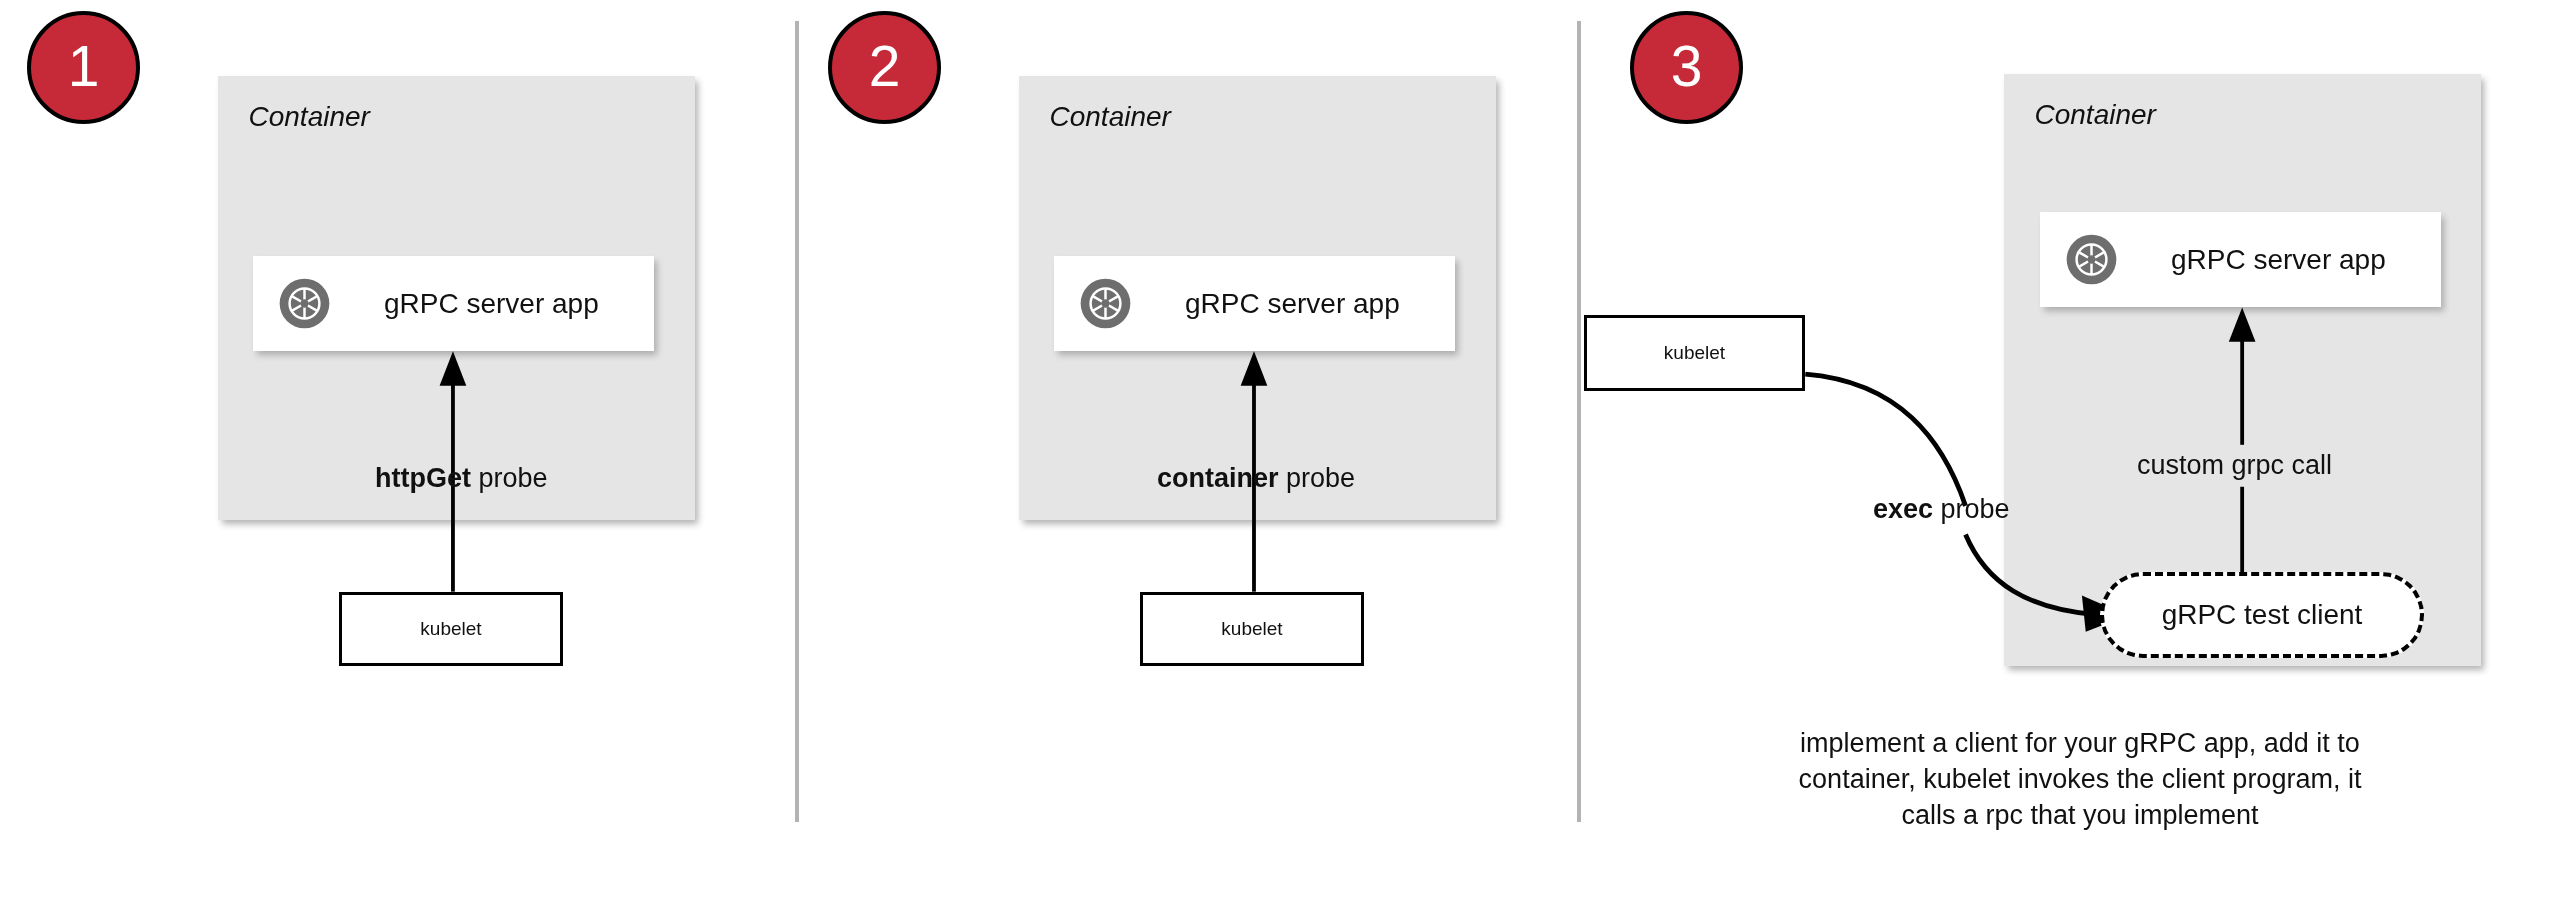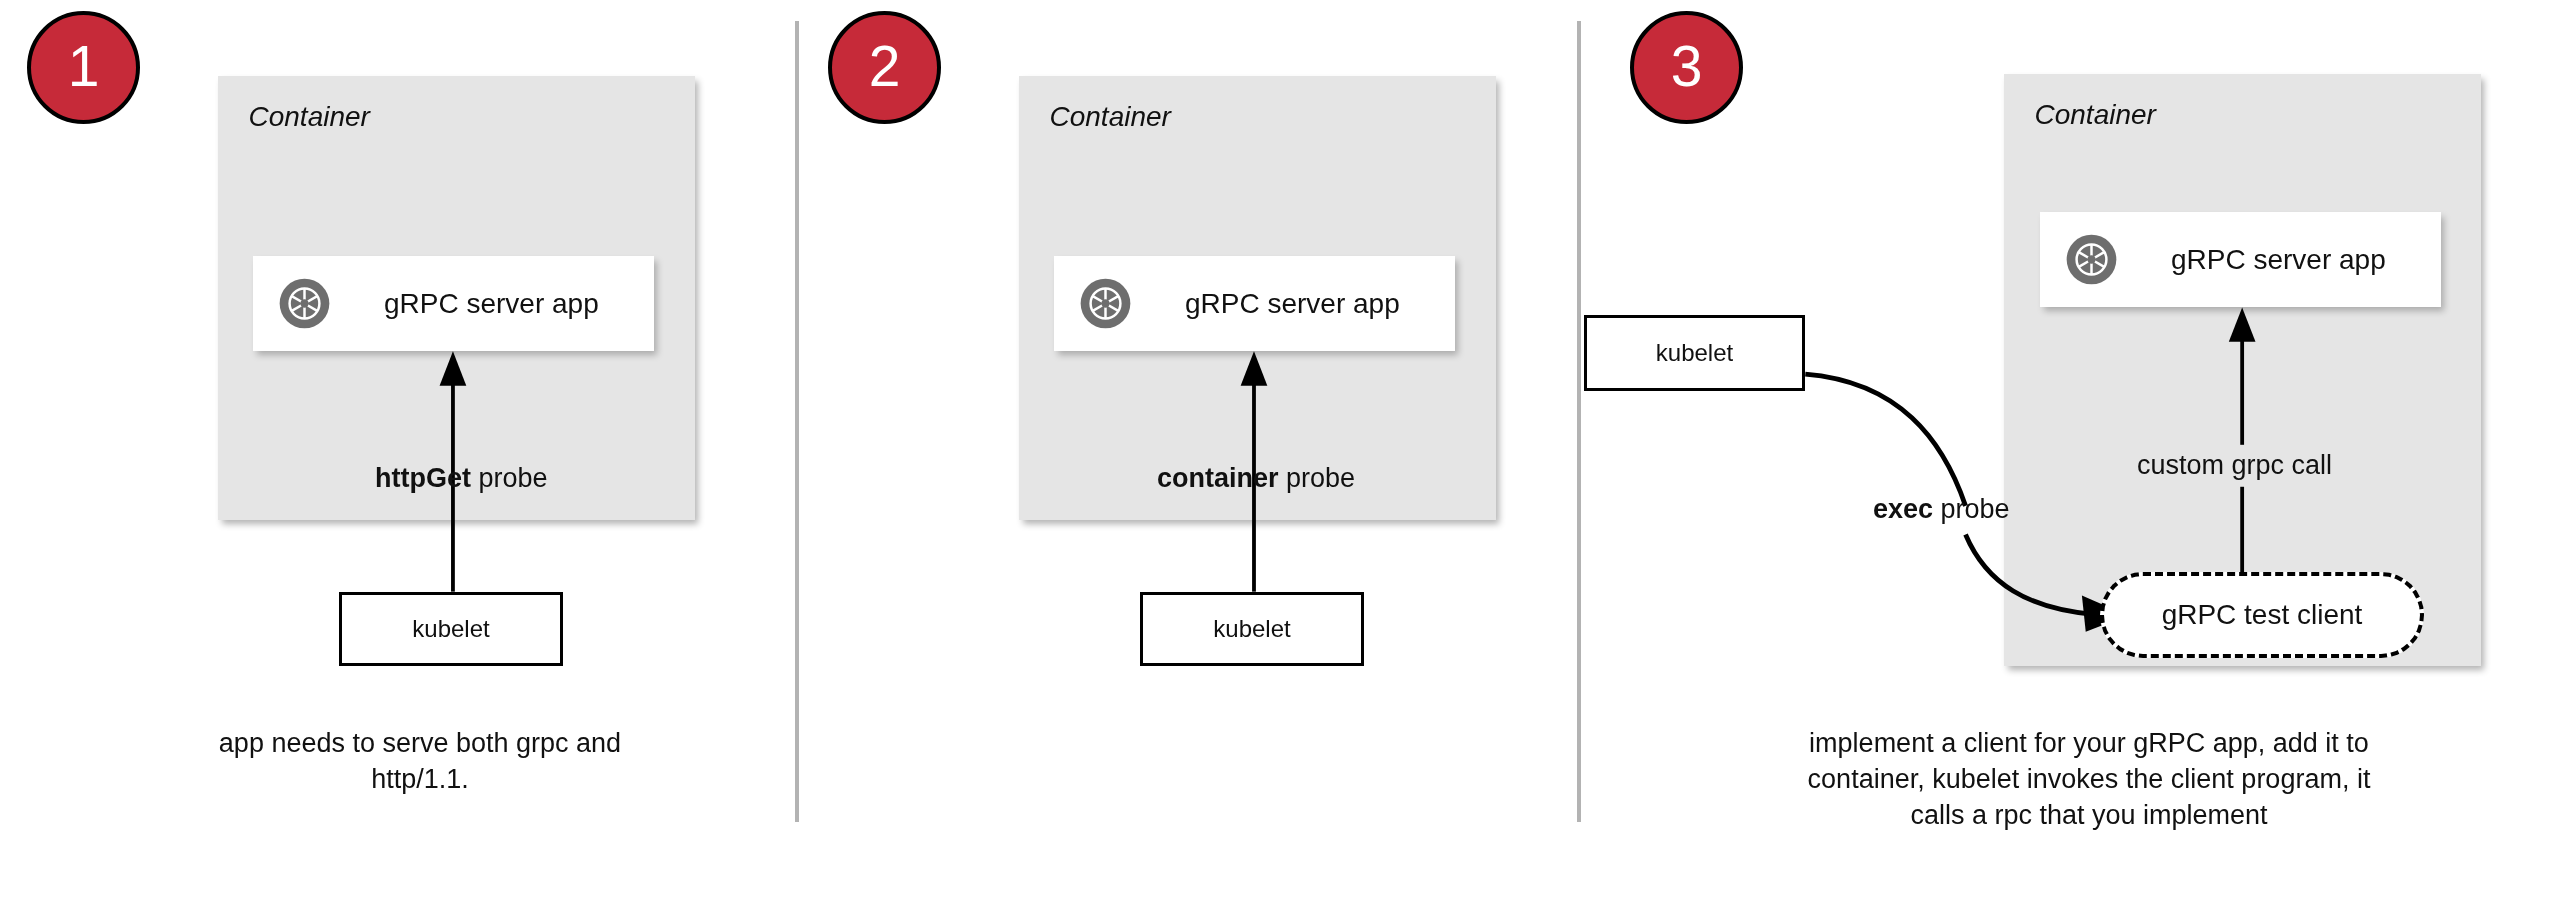--- a/index.html
+++ b/index.html
@@ -93,21 +93,21 @@
 
   
   .kubelet-box {
     position: absolute;
     background: #ffffff;
     border: 3.8px solid #000000;
     box-sizing: border-box;
     display: flex;
     align-items: center;
     justify-content: center;
-    font-size: 24px;
+    font-size: 19px;
     color: #111111;
   }
 
   
   .test-client-box {
     position: absolute;
     background: #ffffff;
     border: 4.8px dashed #000000;
     border-radius: 67px;
     box-sizing: border-box;
@@ -199,21 +199,20 @@
     <line class="edge-line" x1="475" y1="620" x2="475" y2="400"></line>
     <polygon class="arrow-head" points="475,368 461,404 489,404"></polygon>
   </svg>
 
   <div class="edge-label" style="left:343px; top:463px;">
     <b>httpGet</b><span> probe</span>
   </div>
 
   <div class="kubelet-box" style="left:339px; top:592px; width:224px; height:74px;">kubelet</div>
 
-  <div class="caption" style="left:191px; top:725px; width:458px;">app needs to serve both grpc and http/1.1.</div>
 </div>
 
 <div class="panel" id="panel-2">
 
   <div class="step-badge" style="left:27px; top:11.4px;">2</div>
 
   <div class="container-box" style="left:218px; top:76px; width:477px; height:444px;">
     <div class="container-label">Container</div>
   </div>
 
@@ -309,18 +308,18 @@
   <svg class="edge-svg" style="left:0; top:0; width:992px; height:923px;" viewBox="0 0 1040 967" width="992" height="923">
     <line class="edge-line" x1="690" y1="608" x2="690" y2="510"></line>
     <line class="edge-line" x1="690" y1="466" x2="690" y2="354"></line>
     <polygon class="arrow-head" points="690,322 676,358 704,358"></polygon>
   </svg>
 
   <div class="edge-label" style="left:553px; top:450px;">custom grpc call</div>
 
   <div class="test-client-box" style="left:516px; top:572px; width:324px; height:86px;">gRPC test client</div>
 
-  <div class="caption" style="left:209px; top:725px; width:592px;">implement a client for your gRPC app, add it to container, kubelet invokes the client program, it calls a rpc that you implement</div>
+  <div class="caption" style="left:200px; top:725px; width:592px;">implement a client for your gRPC app, add it to container, kubelet invokes the client program, it calls a rpc that you implement</div>
 </div>
 
 <div class="divider" id="divider-1"></div>
 <div class="divider" id="divider-2"></div>
 
 
 </body></html>

